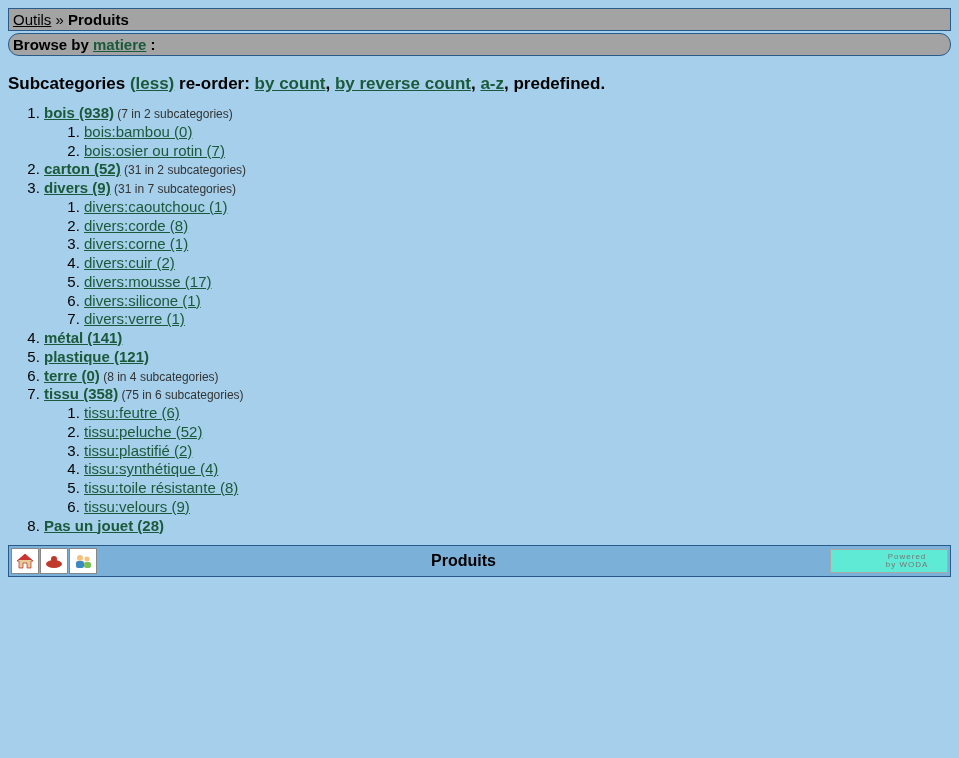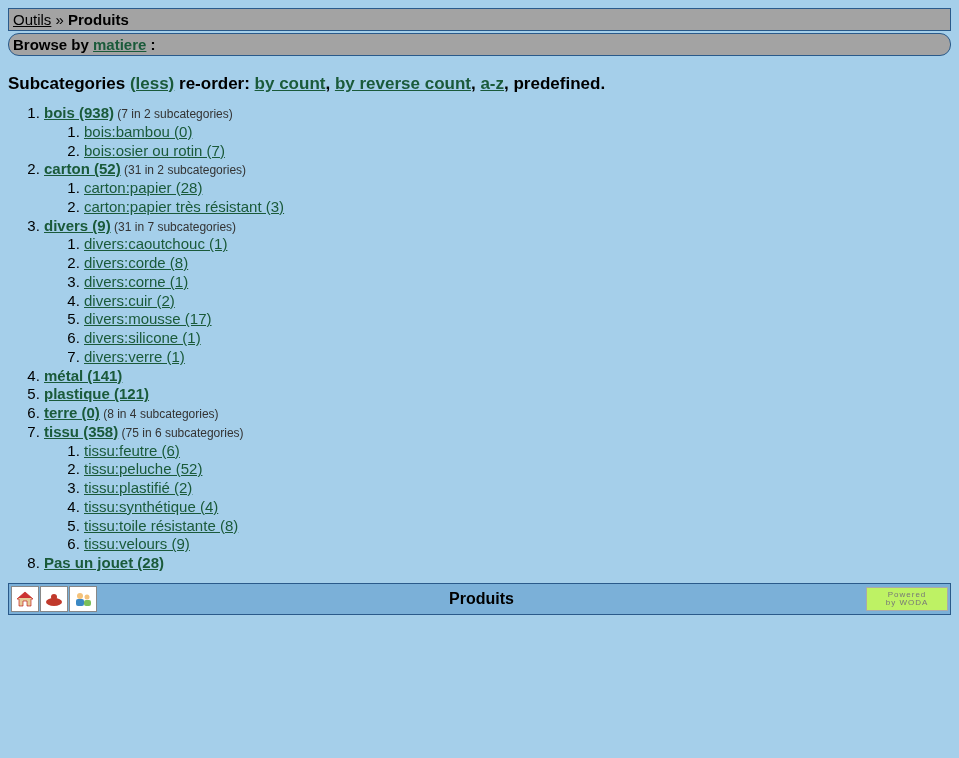--- a/index.html
+++ b/index.html
@@ -97,30 +97,31 @@
   }
   .footer .title {
     flex: 1;
     text-align: center;
     font-weight: bold;
     font-size: 16px;
   }
   .footer .powered {
     width: 80px;
     height: 22px;
-    background: #bef264;
+    background: #5eead4;
     border: 1px solid #aaa;
     font-size: 8px;
     color: #777;
     display: flex;
     flex-direction: column;
     align-items: center;
     justify-content: center;
     line-height: 1;
     letter-spacing: 1px;
+    padding-left: 36px;
   }
   svg { display: block; }
 </style>
 </head>
 <body>
 
 <div class="box breadcrumb">
   <a href="#">Outils</a><span> » </span><b>Produits</b>
 </div>
 
@@ -130,24 +131,21 @@
 
 <div class="subcat-header">
   <span>Subcategories </span><a href="#">(less)</a><span> re-order: </span><a href="#">by count</a><span>, </span><a href="#">by reverse count</a><span>, </span><a href="#">a-z</a><span>, predefined.</span>
 </div>
 
 <ol class="cats" id="cats-list">
     <li><a href="#" class="catlink">bois (938)</a><span class="smallnote"> (7 in 2 subcategories)</span><ol class="subs">
         <li><a href="#">bois:bambou (0)</a></li>
         <li><a href="#">bois:osier ou rotin (7)</a></li>
       </ol></li>
-    <li><a href="#" class="catlink">carton (52)</a><span class="smallnote"> (31 in 2 subcategories)</span><ol class="subs">
-        <li><a href="#">carton:papier (28)</a></li>
-        <li><a href="#">carton:papier très résistant (3)</a></li>
-      </ol></li>
+    <li><a href="#" class="catlink">carton (52)</a><span class="smallnote"> (31 in 2 subcategories)</span></li>
     <li><a href="#" class="catlink">divers (9)</a><span class="smallnote"> (31 in 7 subcategories)</span><ol class="subs">
         <li><a href="#">divers:caoutchouc (1)</a></li>
         <li><a href="#">divers:corde (8)</a></li>
         <li><a href="#">divers:corne (1)</a></li>
         <li><a href="#">divers:cuir (2)</a></li>
         <li><a href="#">divers:mousse (17)</a></li>
         <li><a href="#">divers:silicone (1)</a></li>
         <li><a href="#">divers:verre (1)</a></li>
       </ol></li>
     <li><a href="#" class="catlink">métal (141)</a></li>

